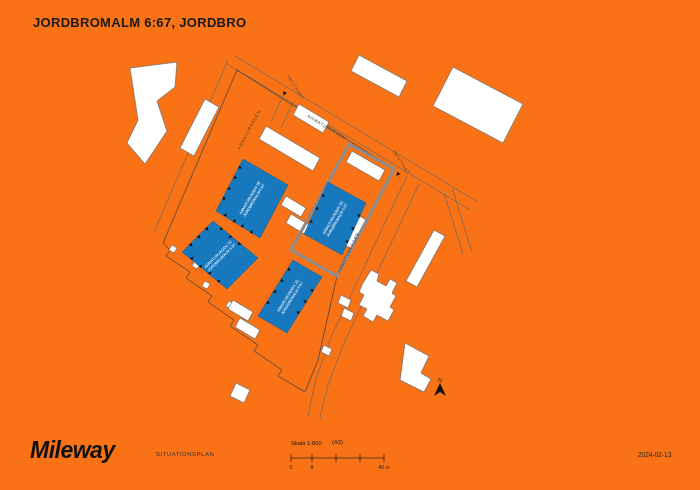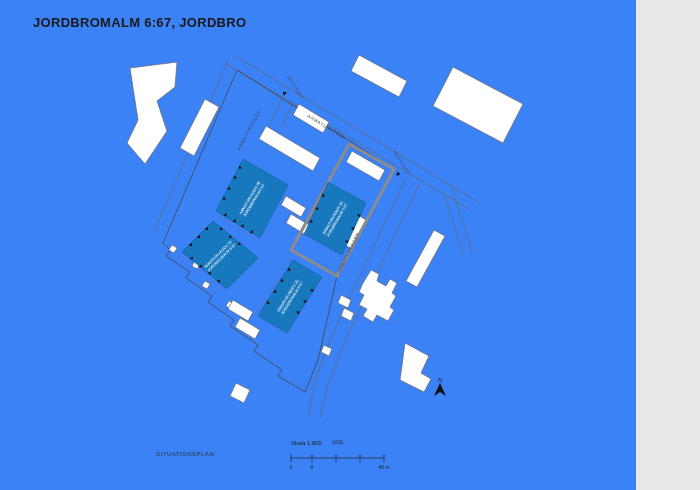--- a/index.html
+++ b/index.html
@@ -1,17 +1,17 @@
 <!DOCTYPE html>
 <html><head>
 <meta charset="utf-8">
 <style>
   html,body{margin:0;padding:0;background:#e8e8e8;}
   .page{
-    position:relative;width:636px;height:490px;background:#3b82f6;
+    position:relative;width:700px;height:490px;background:#f97316;
     font-family:"Liberation Sans",sans-serif;overflow:hidden;
   }
   .page-title{
     position:absolute;left:33px;top:15px;font-size:13px;font-weight:bold;
     letter-spacing:.3px;color:#1a1a1a;white-space:nowrap;
   }
   .map-svg{position:absolute;left:0;top:0;width:700px;height:490px;}
   .logo{
     position:absolute;left:30px;top:437px;font-size:23px;font-weight:bold;
     font-style:italic;color:#111;letter-spacing:-0.5px;
@@ -171,20 +171,21 @@
       <text transform="translate(287,77) rotate(57)" font-size="4">IN/UTFART</text>
       <text transform="translate(393,152) rotate(57)" font-size="4">IN/UTFART</text>
     </g>
 
     <g>
       <text x="440" y="382" font-size="5" fill="#111" text-anchor="middle">N</text>
       <path d="M440,383 L434,396 L440,392 L446,396 Z" fill="#111"></path>
     </g>
   </svg>
 
+  <div class="logo">Mileway</div>
   <div class="drawing-type">SITUATIONSPLAN</div>
 
   <svg class="scalebar" viewBox="0 0 120 36">
     <text x="5" y="9" font-size="5.8" fill="#222">Skala 1:800</text>
     <text x="46" y="7.5" font-size="5.8" fill="#222">(A3)</text>
     <g stroke="#222" stroke-width="0.7">
       <line x1="5" y1="22" x2="98" y2="22"></line>
       <line x1="5" y1="18" x2="5" y2="26"></line>
       <line x1="26" y1="18" x2="26" y2="26"></line>
       <line x1="50" y1="18" x2="50" y2="26"></line>

